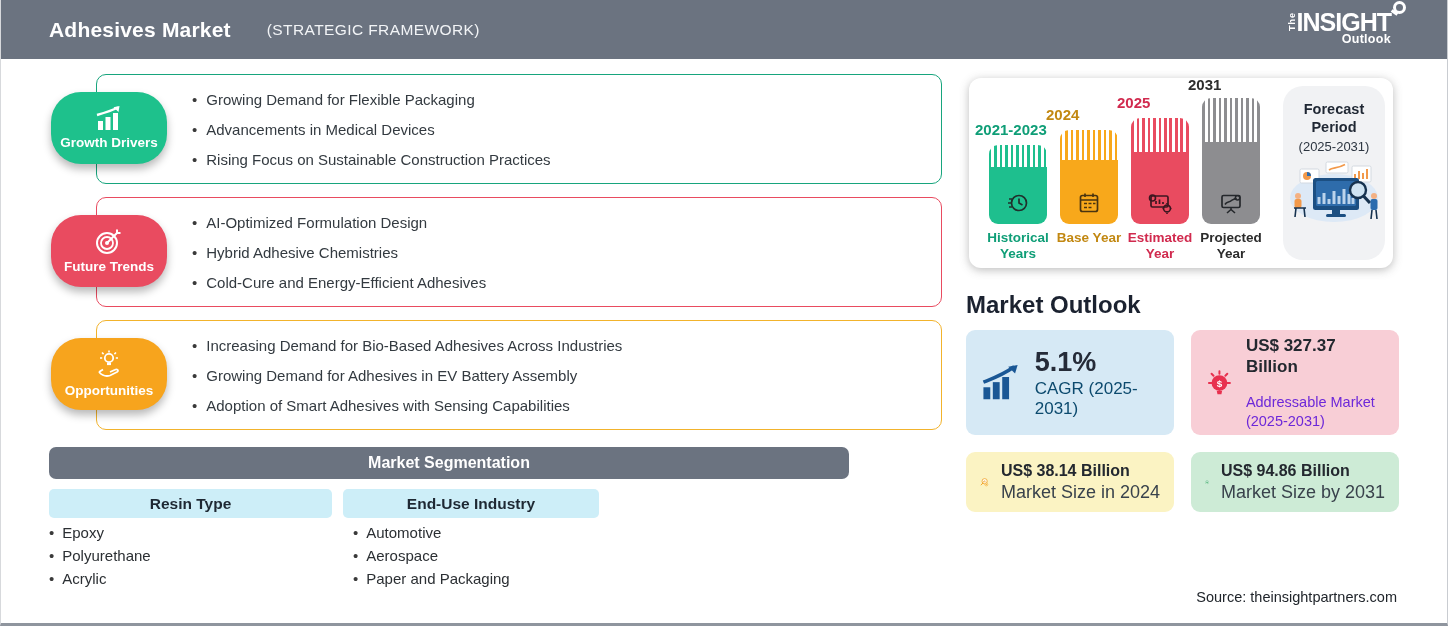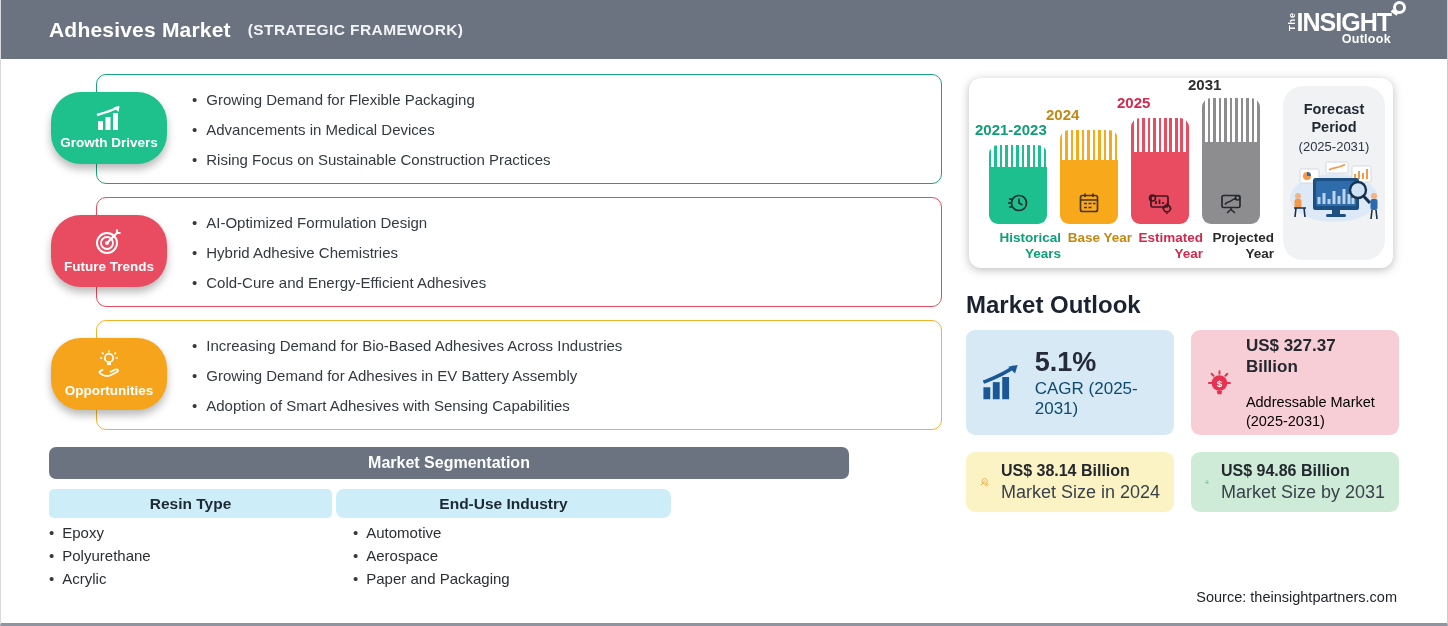--- a/index.html
+++ b/index.html
@@ -9,21 +9,21 @@
     position:relative; width:1448px; height:626px; background:#ffffff;
     overflow:hidden; border-left:1px solid #d7d9dc; border-right:1px solid #c9ccd1;
     border-bottom:3px solid #8f959e;
   }
   
   .header {
     position:absolute; left:0; top:0; width:1448px; height:59px;
     background:#6b7380; display:flex; align-items:center; padding:0 48px;gap:12px;
   }
   .header-title { color:#ffffff; font-size:21px; font-weight:bold; letter-spacing:.2px; }
-  .header-subtitle { color:#f2f4f6; font-size:15.5px; font-weight:700; margin-left:5px; letter-spacing:.4px; }
+  .header-subtitle { color:#f2f4f6; font-size:15.5px; font-weight:400; margin-left:24px; letter-spacing:.4px; }
   .logo { position:absolute; right:58px; top:10px; color:#fff; }
   .logo-row { display:flex; align-items:flex-end; }
   .logo-the { font-size:9px; font-weight:bold; writing-mode:vertical-rl; transform:rotate(180deg); letter-spacing:1px; line-height:10px; margin-bottom:3px; }
   .logo-insight { position:relative; font-size:25px; font-weight:800; letter-spacing:-1px; line-height:24px; }
   .logo-lens { position:absolute; right:-15px; top:-9px; width:13px; height:13px; border:3px solid #fff; border-radius:50%; }
   .logo-lens::after { content:""; position:absolute; left:-5px; bottom:-3px; width:7px; height:3px; background:#fff; transform:rotate(35deg); }
   .logo-partners { text-align:right; font-size:12.5px; font-weight:bold; margin-top:-2px; letter-spacing:.3px; }
   
   .fw-box { position:absolute; left:95px; width:846px; height:110px; border-radius:10px; background:#fff; }
   .fw-box.green  { top:74px;  border:1.6px solid #17a57d; }
@@ -47,37 +47,37 @@
     position:absolute; left:48px; top:447px; width:800px; height:32px; background:#6b7380;
     border-radius:7px; color:#fff; font-size:16px; font-weight:bold;
     display:flex; align-items:center; justify-content:center;
   }
   .seg-head {
     position:absolute; top:489px; height:29px; background:#cdeef8; border-radius:5px;
     display:flex; align-items:center; justify-content:center;
     font-size:15.5px; font-weight:bold; color:#1e2833;
   }
   .seg-head.c1 { left:48px; width:283px; }
-  .seg-head.c2 { left:335px; width:335px;border-radius:8px; }
+  .seg-head.c2 { left:342px; width:256px; }
   .seg-list { position:absolute; top:524px; display:flex; flex-direction:column; gap:6px; }
   .seg-list.c1 { left:48px; }
   .seg-list.c2 { left:352px; }
   .seg-item { display:flex; align-items:center; font-size:15px; color:#2b2f33; }
   .seg-item .dot { margin-right:8px; color:#3a3a3a; }
   
   .tl-card {
     position:absolute; left:968px; top:78px; width:424px; height:190px; background:#fff;
     border-radius:12px; box-shadow:0 2px 10px rgba(80,80,80,.38);
   }
   .tl-bar { position:absolute; width:58px; border-radius:9px; overflow:hidden; display:flex; flex-direction:column; }
   .tl-stripes { width:100%; }
   .tl-solid { flex:1; position:relative; }
   .tl-icon { position:absolute; left:50%; bottom:9px; transform:translateX(-50%); }
   .tl-year { position:absolute; height:18px; font-size:15px; font-weight:bold; text-align:center; white-space:nowrap; }
-  .tl-lab { position:absolute; top:152px; font-size:13.5px; font-weight:bold; text-align:right; line-height:16px; }
+  .tl-lab { position:absolute; top:152px; font-size:13.5px; font-weight:bold; text-align:center; line-height:16px; }
   .bar-1 { left:20px;  top:67px; height:79px; }  .bar-1 .tl-stripes { height:22px; background:repeating-linear-gradient(90deg,#1ebf8e 0 2.5px,#fff 2.5px 5.5px); } .bar-1 .tl-solid { background:#1ebf8e; }
   .bar-2 { left:91px;  top:52px; height:94px; }  .bar-2 .tl-stripes { height:30px; background:repeating-linear-gradient(90deg,#f8a81b 0 2.5px,#fff 2.5px 5.5px); } .bar-2 .tl-solid { background:#f8a81b; }
   .bar-3 { left:162px; top:40px; height:106px; } .bar-3 .tl-stripes { height:34px; background:repeating-linear-gradient(90deg,#e94b60 0 2.5px,#fff 2.5px 5.5px); } .bar-3 .tl-solid { background:#e94b60; }
   .bar-4 { left:233px; top:20px; height:126px; } .bar-4 .tl-stripes { height:44px; background:repeating-linear-gradient(90deg,#8d8d90 0 2.5px,#fff 2.5px 5.5px); } .bar-4 .tl-solid { background:#8d8d90; }
   .year-1 { left:6px;   top:43px; color:#0f9e77; }
   .year-2 { left:77px;  top:28px; color:#c28812; }
   .year-3 { left:148px; top:16px; color:#d12a4e; }
   .year-4 { left:219px; top:-2px; color:#2e2e2e; }
   .lab-1 { left:6px;   width:86px; color:#0f9e77; }
   .lab-2 { left:77px;  width:86px; color:#c28812; }
@@ -94,21 +94,21 @@
   .mo-title { position:absolute; left:965px; top:291px; font-size:24px; font-weight:bold; color:#1b2230; }
   .mo-card { position:absolute; width:208px; border-radius:9px; display:flex; align-items:center; padding:0 14px; gap:12px; }
   .mo-card.blue   { left:965px;  top:330px; height:105px; background:#d6e9f5; }
   .mo-card.pink   { left:1190px; top:330px; height:105px; background:#f8ced6; }
   .mo-card.yellow { left:965px;  top:452px; height:60px;  background:#fbf3c3; }
   .mo-card.green  { left:1190px; top:452px; height:60px;  background:#cdebd6; }
   .mo-text { display:flex; flex-direction:column; }
   .mo-value-lg { font-size:27px; font-weight:bold; color:#252b38; line-height:30px; }
   .mo-label-lg { font-size:17px; color:#0c4a6e; margin-top:2px; }
   .mo-value-md { font-size:17px; font-weight:bold; color:#23282f; line-height:21px; width:135px; }
-  .mo-label-md { font-size:14.5px; color:#000000; line-height:19px; margin-top:16px; }
+  .mo-label-md { font-size:14.5px; color:#6d28d9; line-height:19px; margin-top:16px; }
   .mo-value-sm { font-size:16px; font-weight:bold; color:#23282f; line-height:19px; white-space:nowrap; }
   .mo-label-sm { font-size:18px; color:#39424c; margin-top:2px; white-space:nowrap; }
   .source { position:absolute; right:50px; top:589px; font-size:14.5px; color:#20252b; }
 </style>
 </head>
 <body>
 
 <div class="canvas">
 
   <div class="header">

